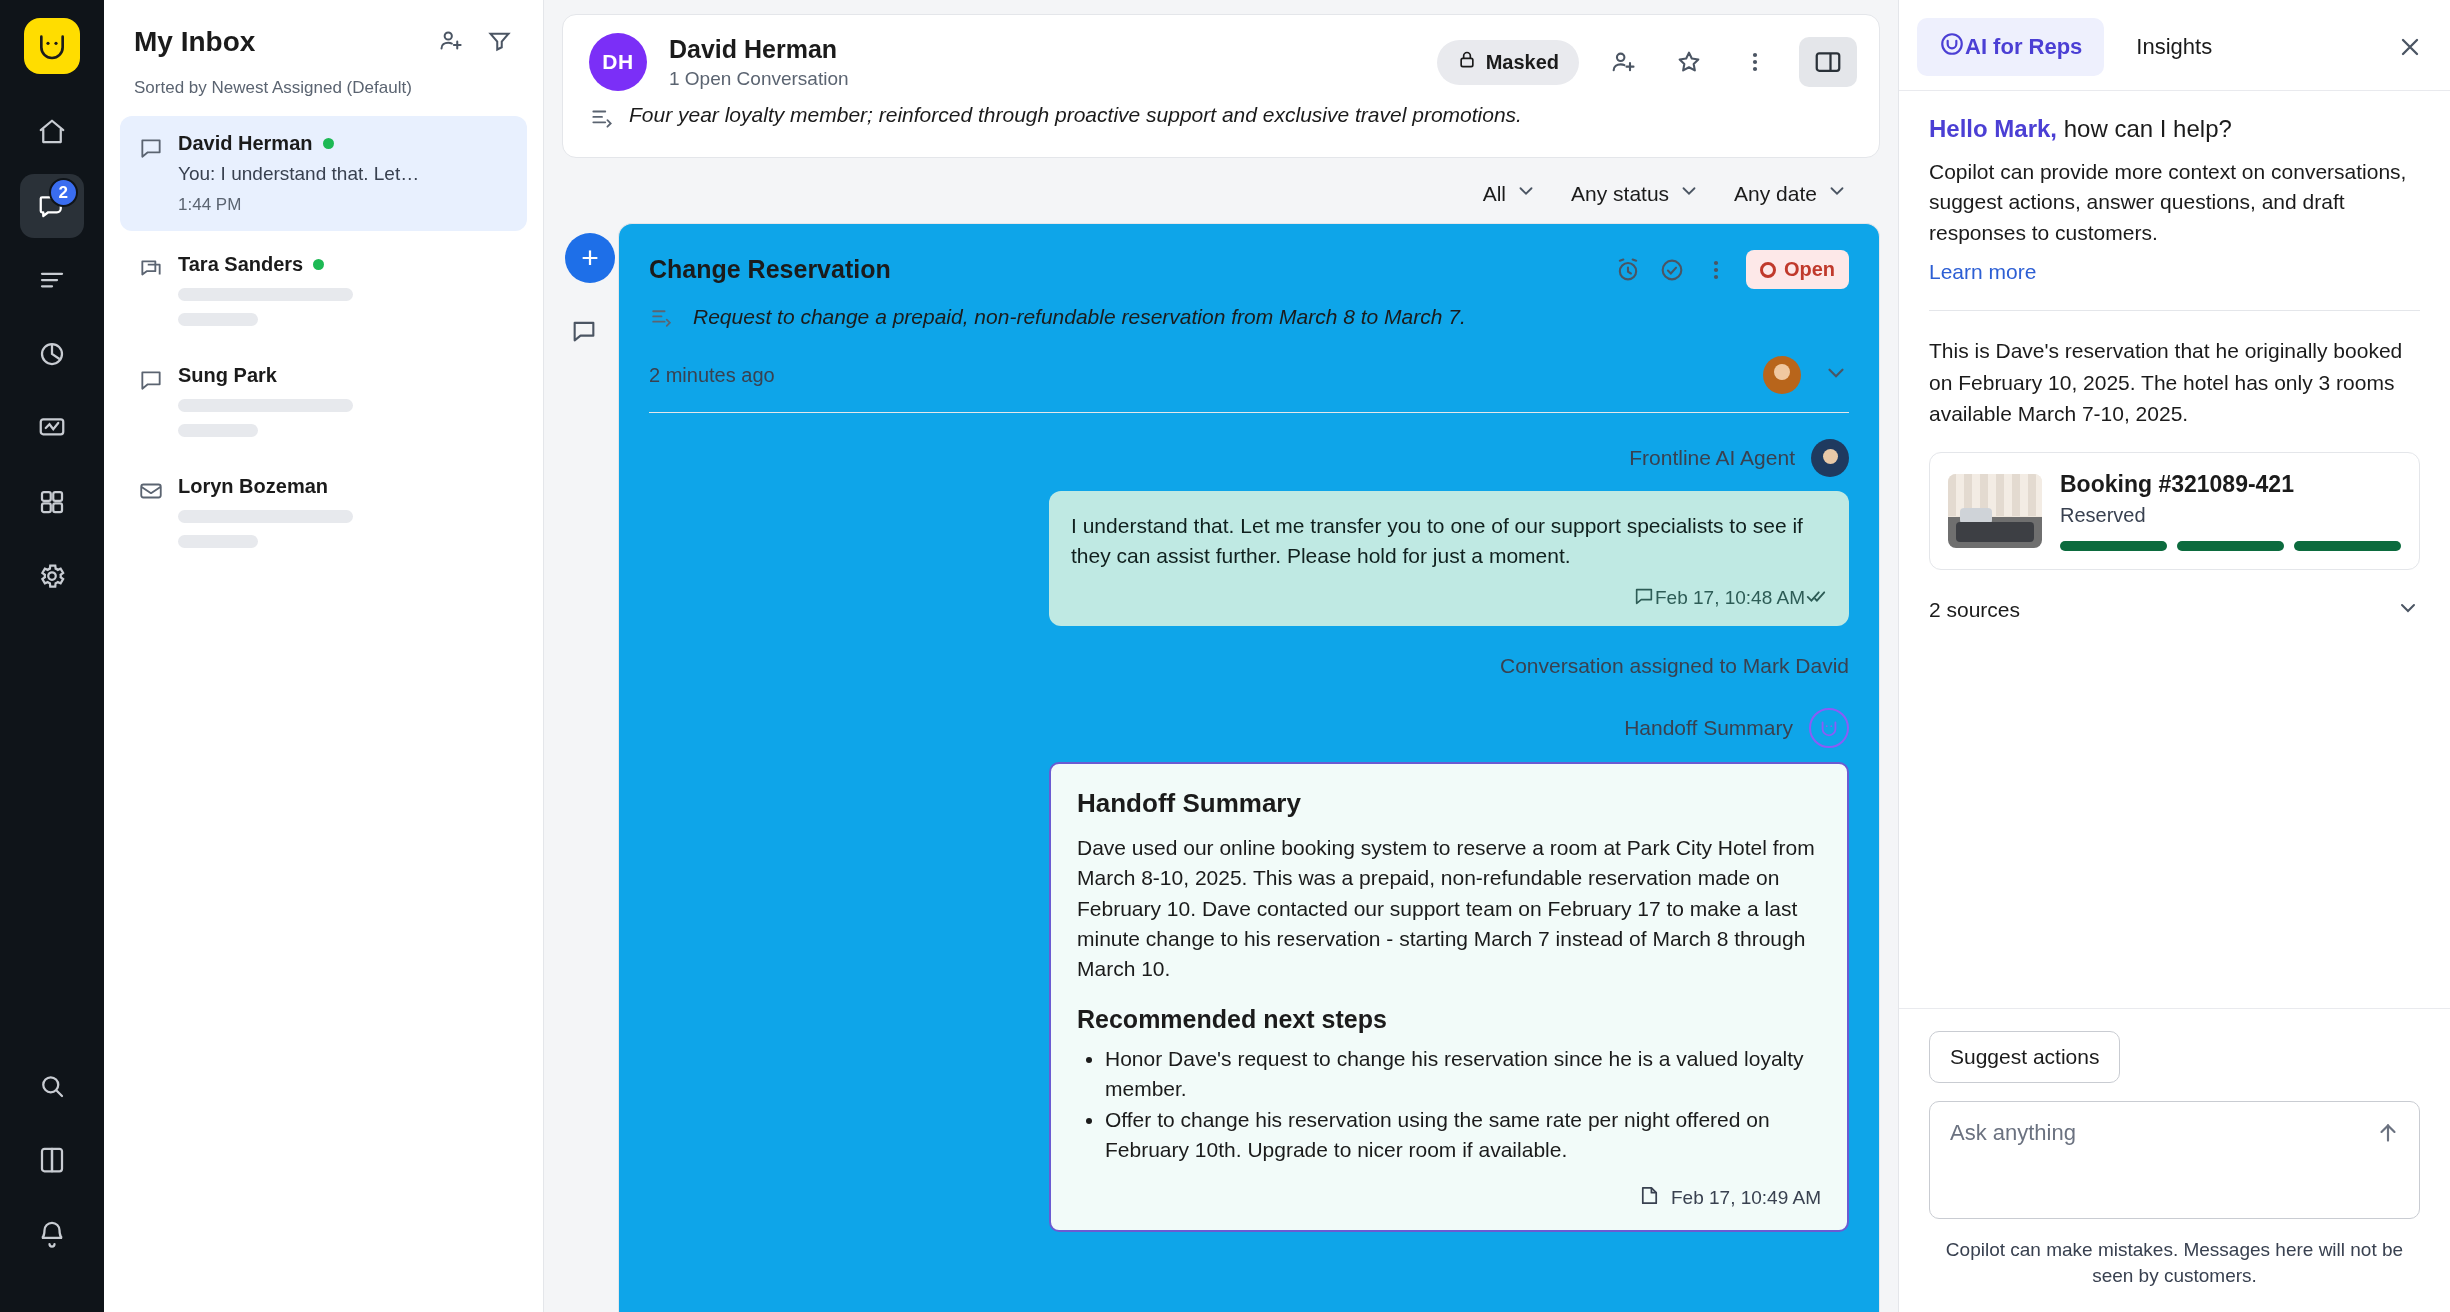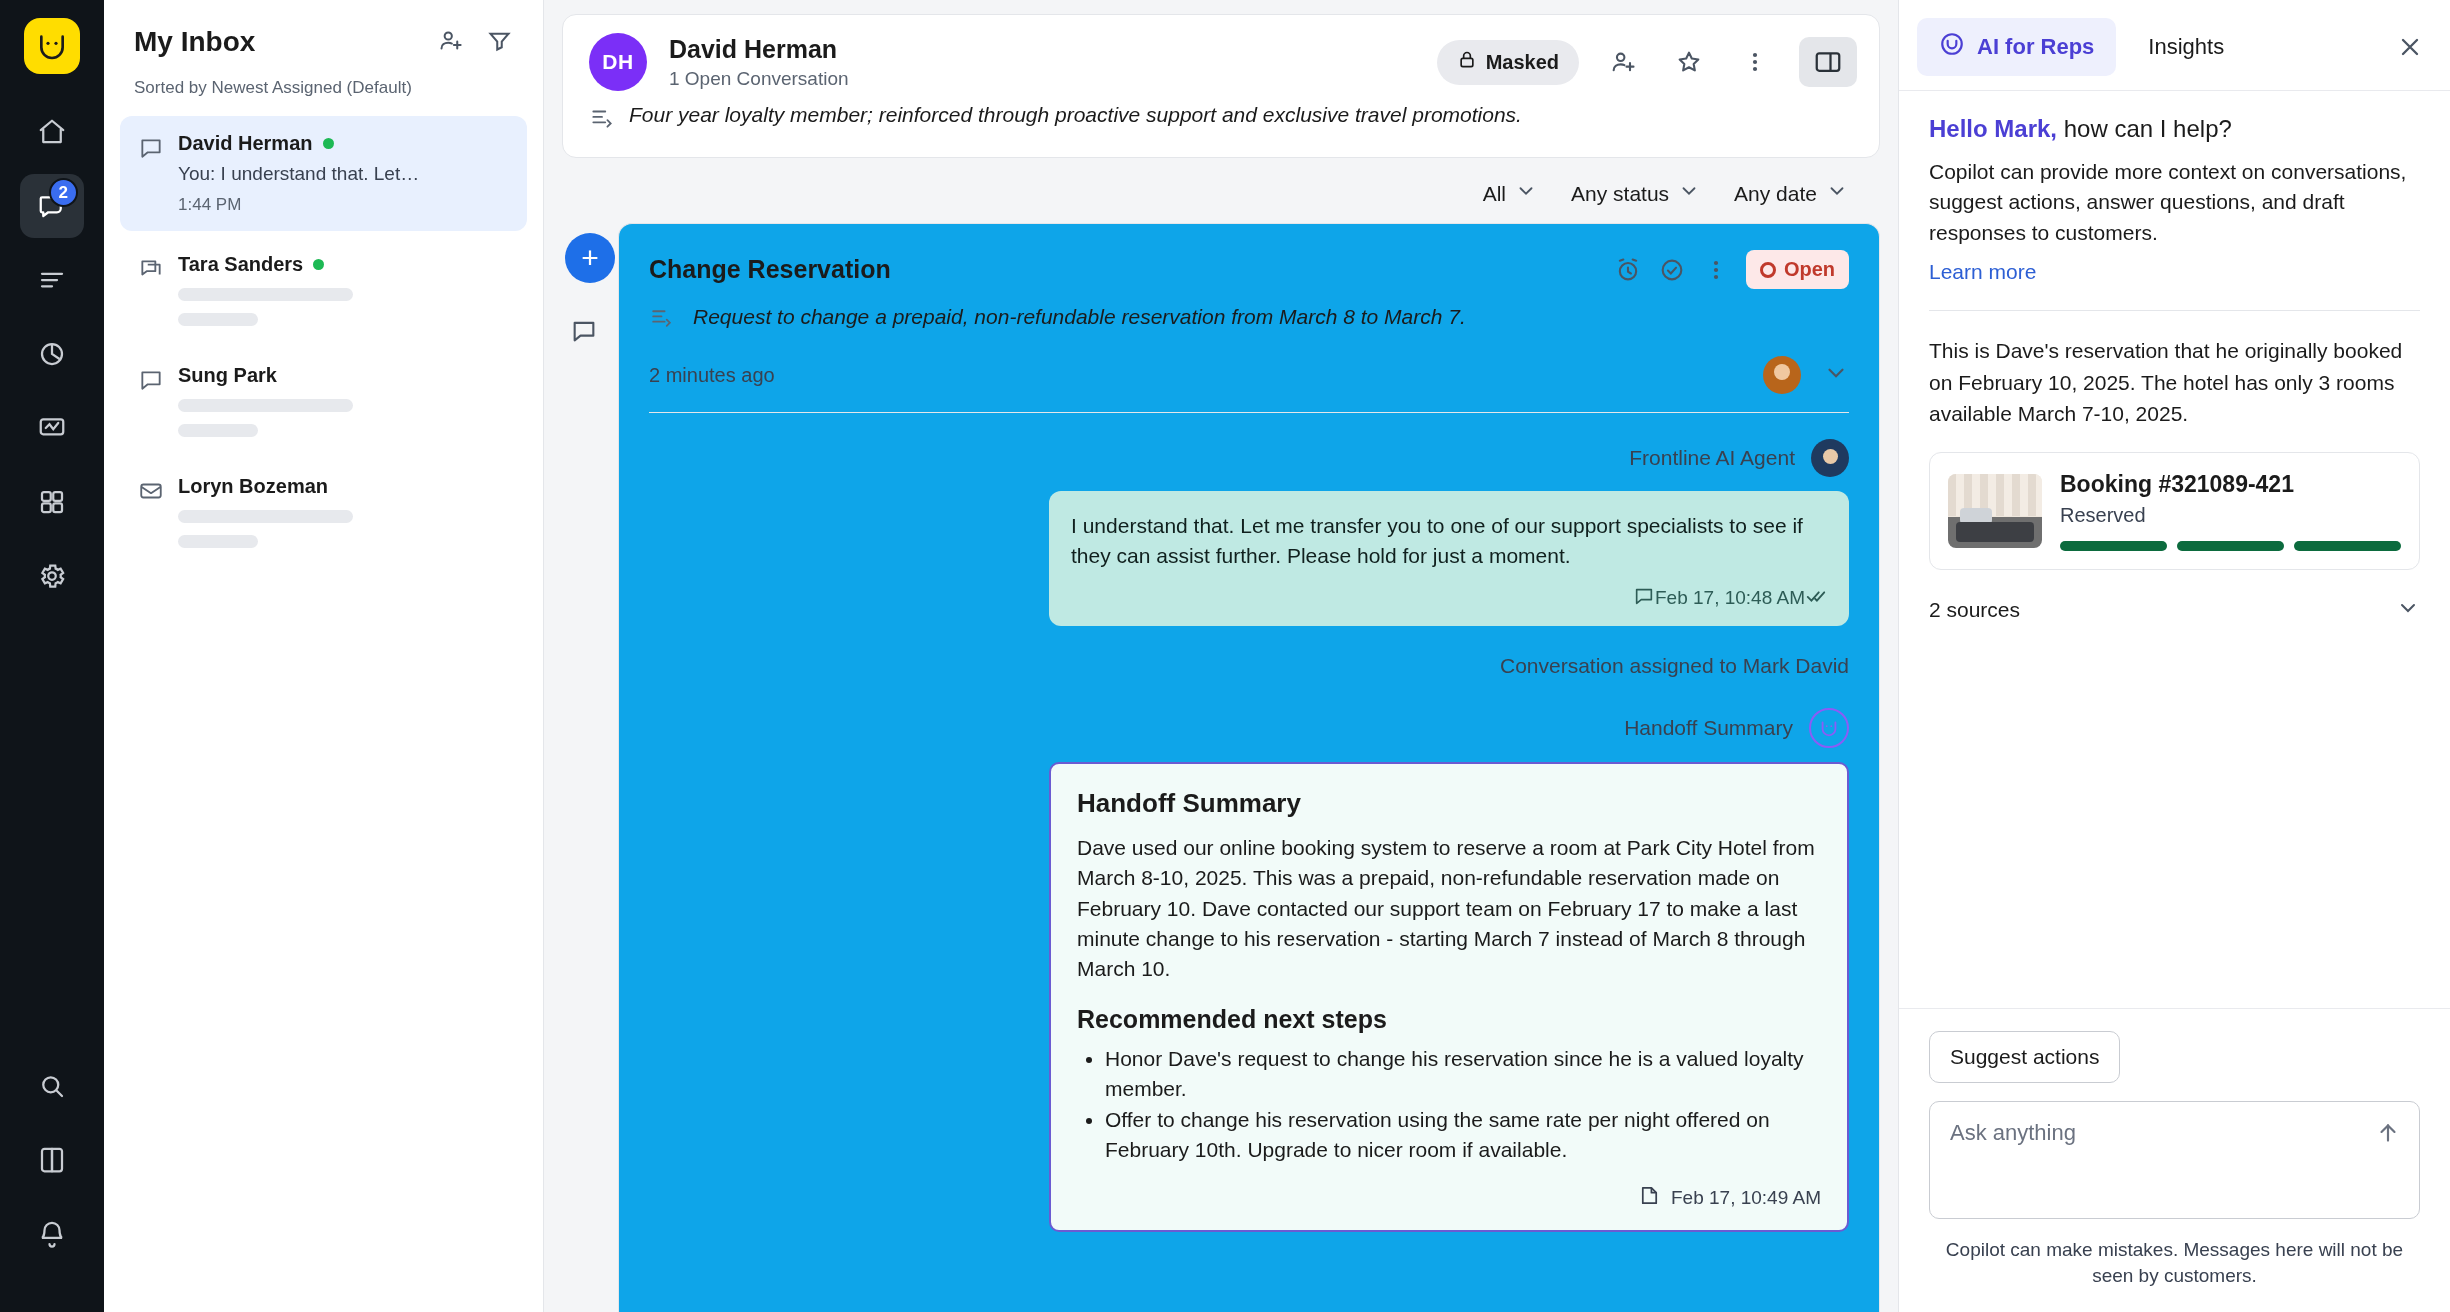--- a/index.html
+++ b/index.html
@@ -251,21 +251,21 @@
     background: #ffffff;
     border-left: 1px solid #e4e6ea;
     display: flex; flex-direction: column;
   }
   .cp-tabs {
     display: flex; align-items: center; gap: 10px;
     padding: 18px 20px 14px 18px;
     border-bottom: 1px solid #e9eaee;
   }
   .cp-tab {
-    display: flex; align-items: center; gap: 12px;
+    display: flex; align-items: center; 
     padding: 13px 22px; border-radius: 10px;
     font-size: 22px; color: #1b1b1b;
   }
   .cp-tab.active { background: #eef0fd; color: #4b3fd4; font-weight: 600; }
   .cp-tab svg { width: 26px; height: 26px; }
   .cp-tabs-spacer { flex: 1; }
   .cp-close { color:#4b5563; display:flex; padding: 6px; }
   .cp-close svg { width: 28px; height: 28px; }
 
   .cp-body { flex: 1; min-height: 0; padding: 24px 30px 0 30px; overflow: hidden; }

